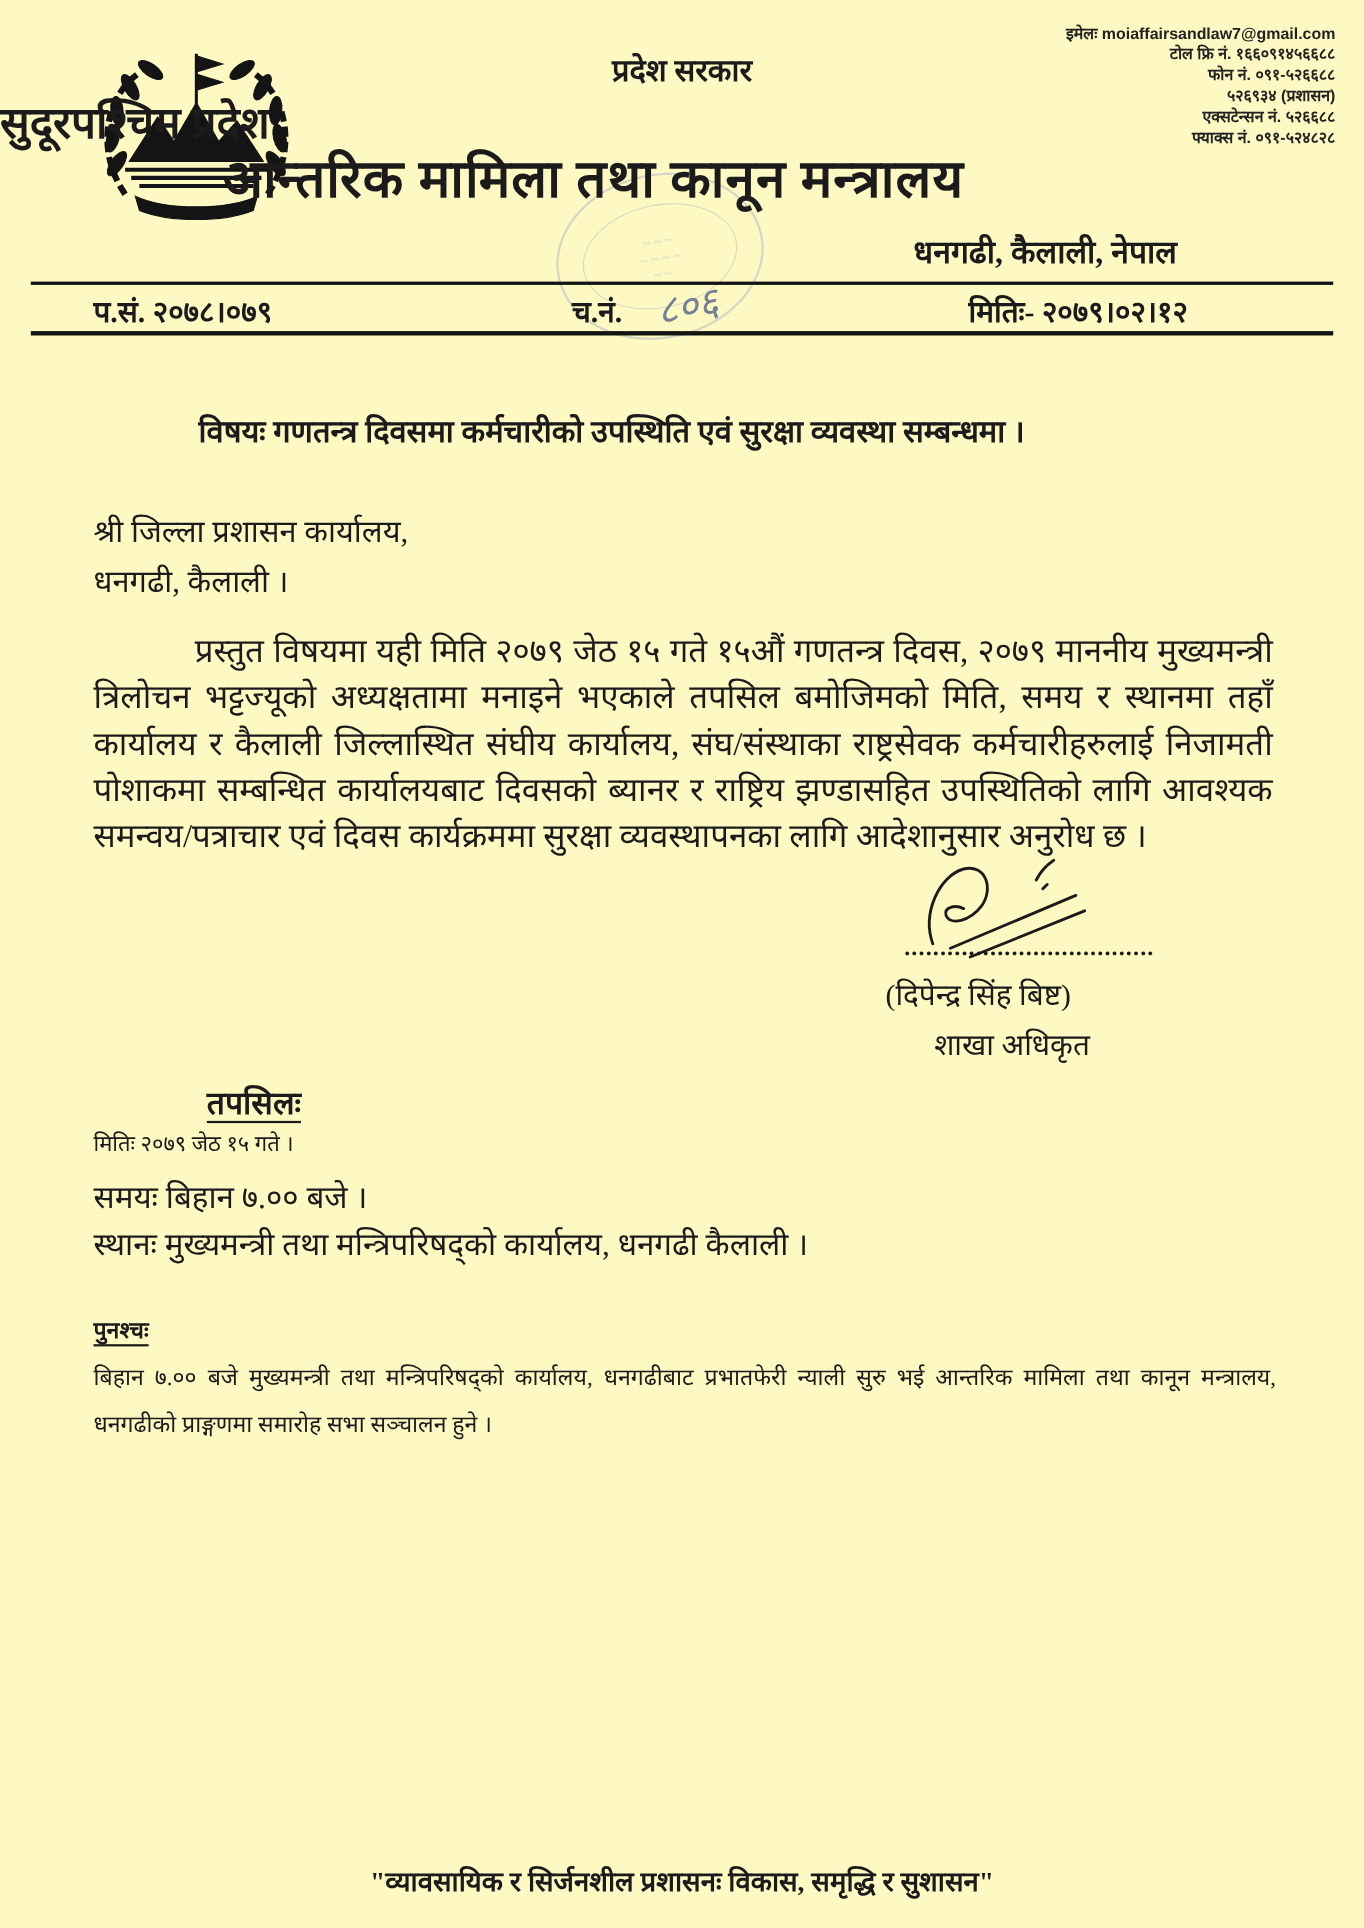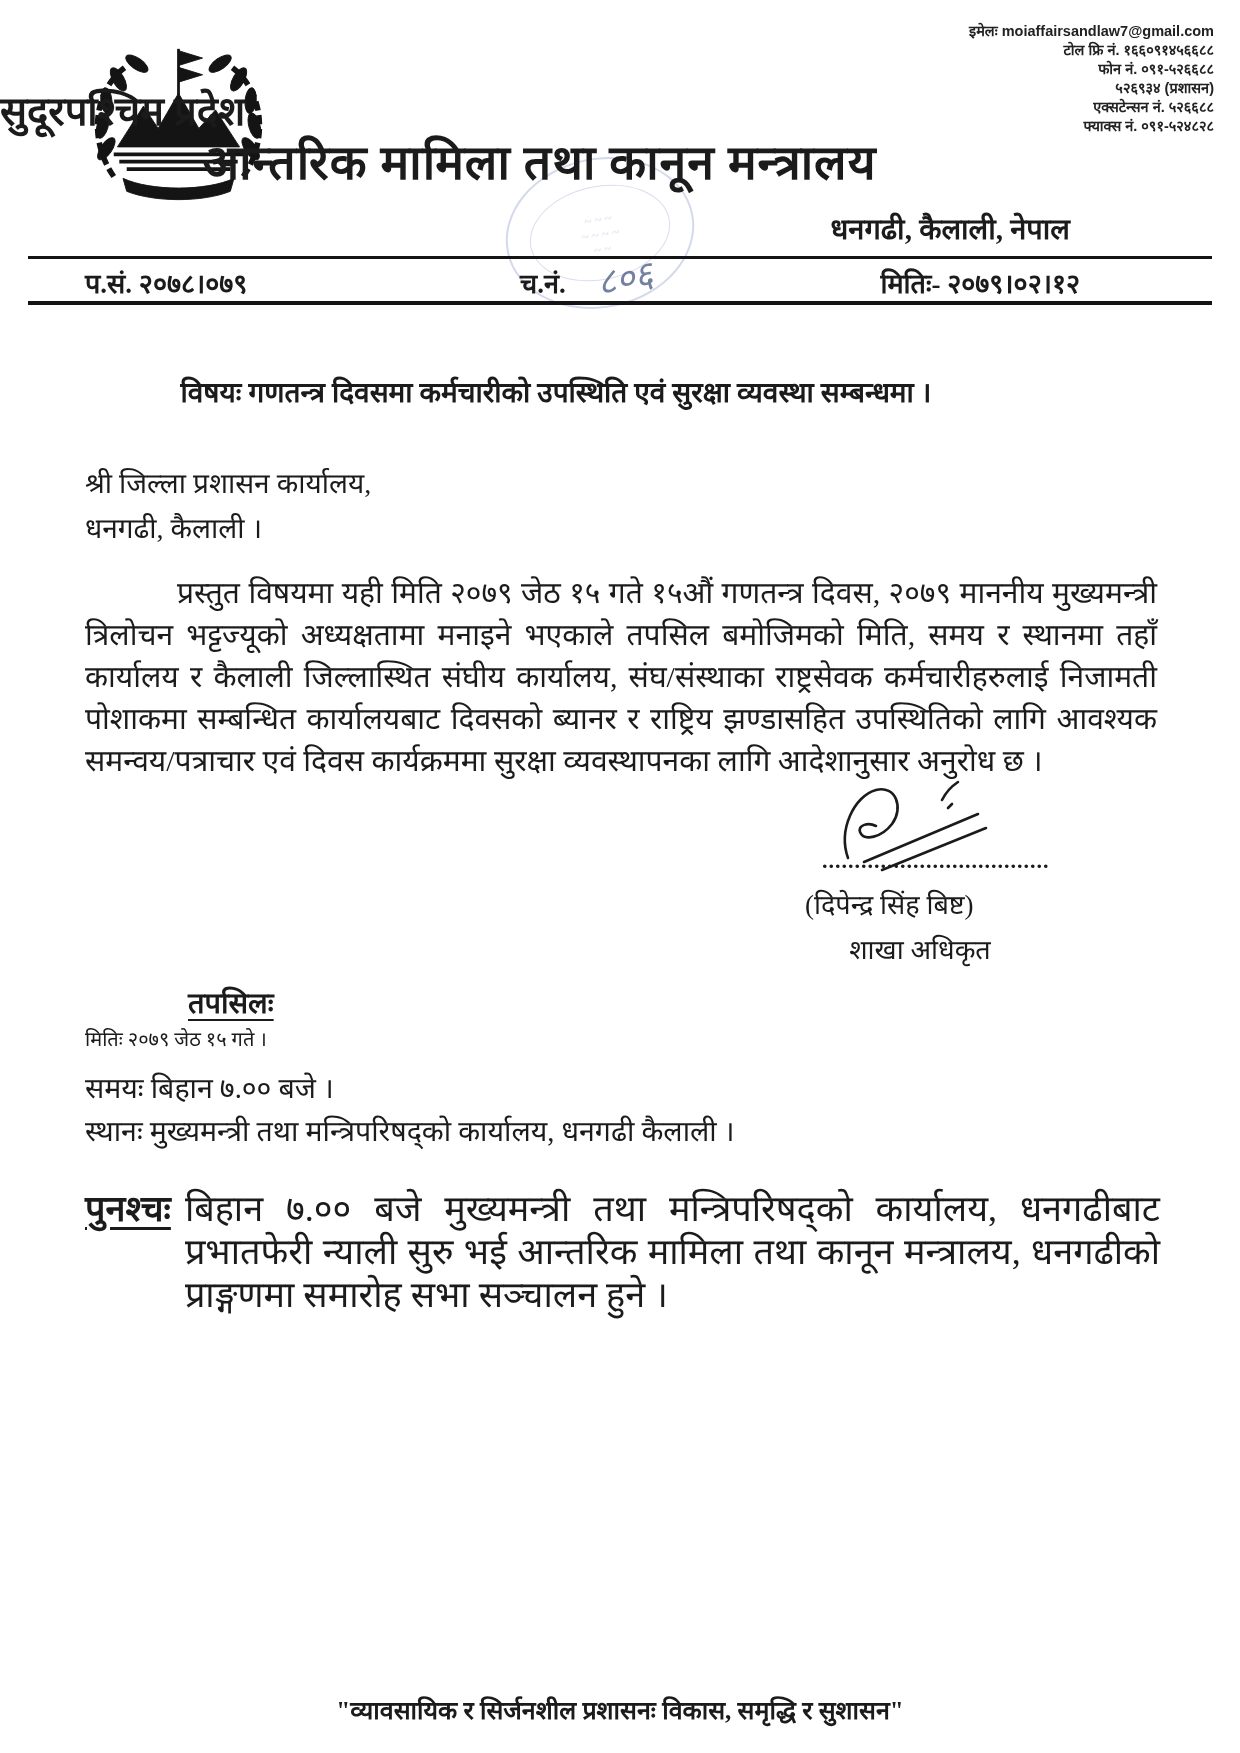--- a/index.html
+++ b/index.html
@@ -1,21 +1,21 @@
 <!DOCTYPE html>
 <html><head>
 <meta charset="utf-8">
 <style>
   * { margin:0; padding:0; box-sizing:border-box; }
   html,body { background:#e8e8e8; }
   .page {
     position:relative;
     width:1240px; height:1753px;
     margin:0 auto;
-    background:#ffffff;
+    background:#fef9c3;
     font-family:"Liberation Serif","DejaVu Serif",serif;
     color:#1b1b1b;
     overflow:hidden;
   }
   .abs { position:absolute; }
 
   
   .contact {
     top:22px; right:26px; width:390px;
     text-align:right;
@@ -84,21 +84,21 @@
   .sig-name { top:885px; left:805px; width:230px; font-size:27px; }
   .sig-title{ top:930px; left:805px; width:230px; text-align:center; font-size:27px; }
 
   
   .tap-head { top:982px; left:188px; font-size:29px; font-weight:700; text-decoration:underline; text-underline-offset:6px;text-align:center; }
   .tap-date { top:1025px; left:85px; font-size:20px; }
   .tap-time { top:1068px; left:85px; font-size:28.5px; }
   .tap-venue{ top:1111px; left:85px; font-size:28.5px; }
 
   
-  .ps { top:1188px; left:85px; width:1075px; display:flex; font-size:36px; line-height:43px; }
+  .ps { top:1188px; left:85px; width:1075px; display:flex; font-size:21px; line-height:43px;flex-direction:column; }
   .ps-label { flex:0 0 auto; font-weight:700; text-decoration:underline; text-underline-offset:6px; margin-right:14px; }
   .ps-text { text-align:justify; }
 
   
   .footer { top:1692px; left:0; width:1240px; text-align:center; font-size:25px; font-weight:700; }
 </style>
 </head>
 <body>
 
 <div class="page">
@@ -139,20 +139,21 @@
 
       <path d="M40,152 C70,166 130,166 160,152 L156,166 C126,178 74,178 44,166 Z"></path>
     </g>
   </svg>
 
   <div class="abs stamp">
     <div class="inner"></div>
     <div class="scrib">~ ~ ~<br>~ ~ ~ ~<br>~ ~</div>
   </div>
 
+  <div class="abs hdr-gov">प्रदेश सरकार</div>
   <div class="abs hdr-prov">सुदूरपश्चिम प्रदेश</div>
   <div class="abs hdr-min">आन्तरिक मामिला तथा कानून मन्त्रालय</div>
   <div class="abs hdr-loc">धनगढी, कैलाली, नेपाल</div>
 
   <div class="abs rule1"></div>
   <div class="abs rule2"></div>
 
   <div class="abs ref-row">
     <span class="ref-no">प.सं. २०७८।०७९</span>
     <span class="ch-label">च.नं.</span>

